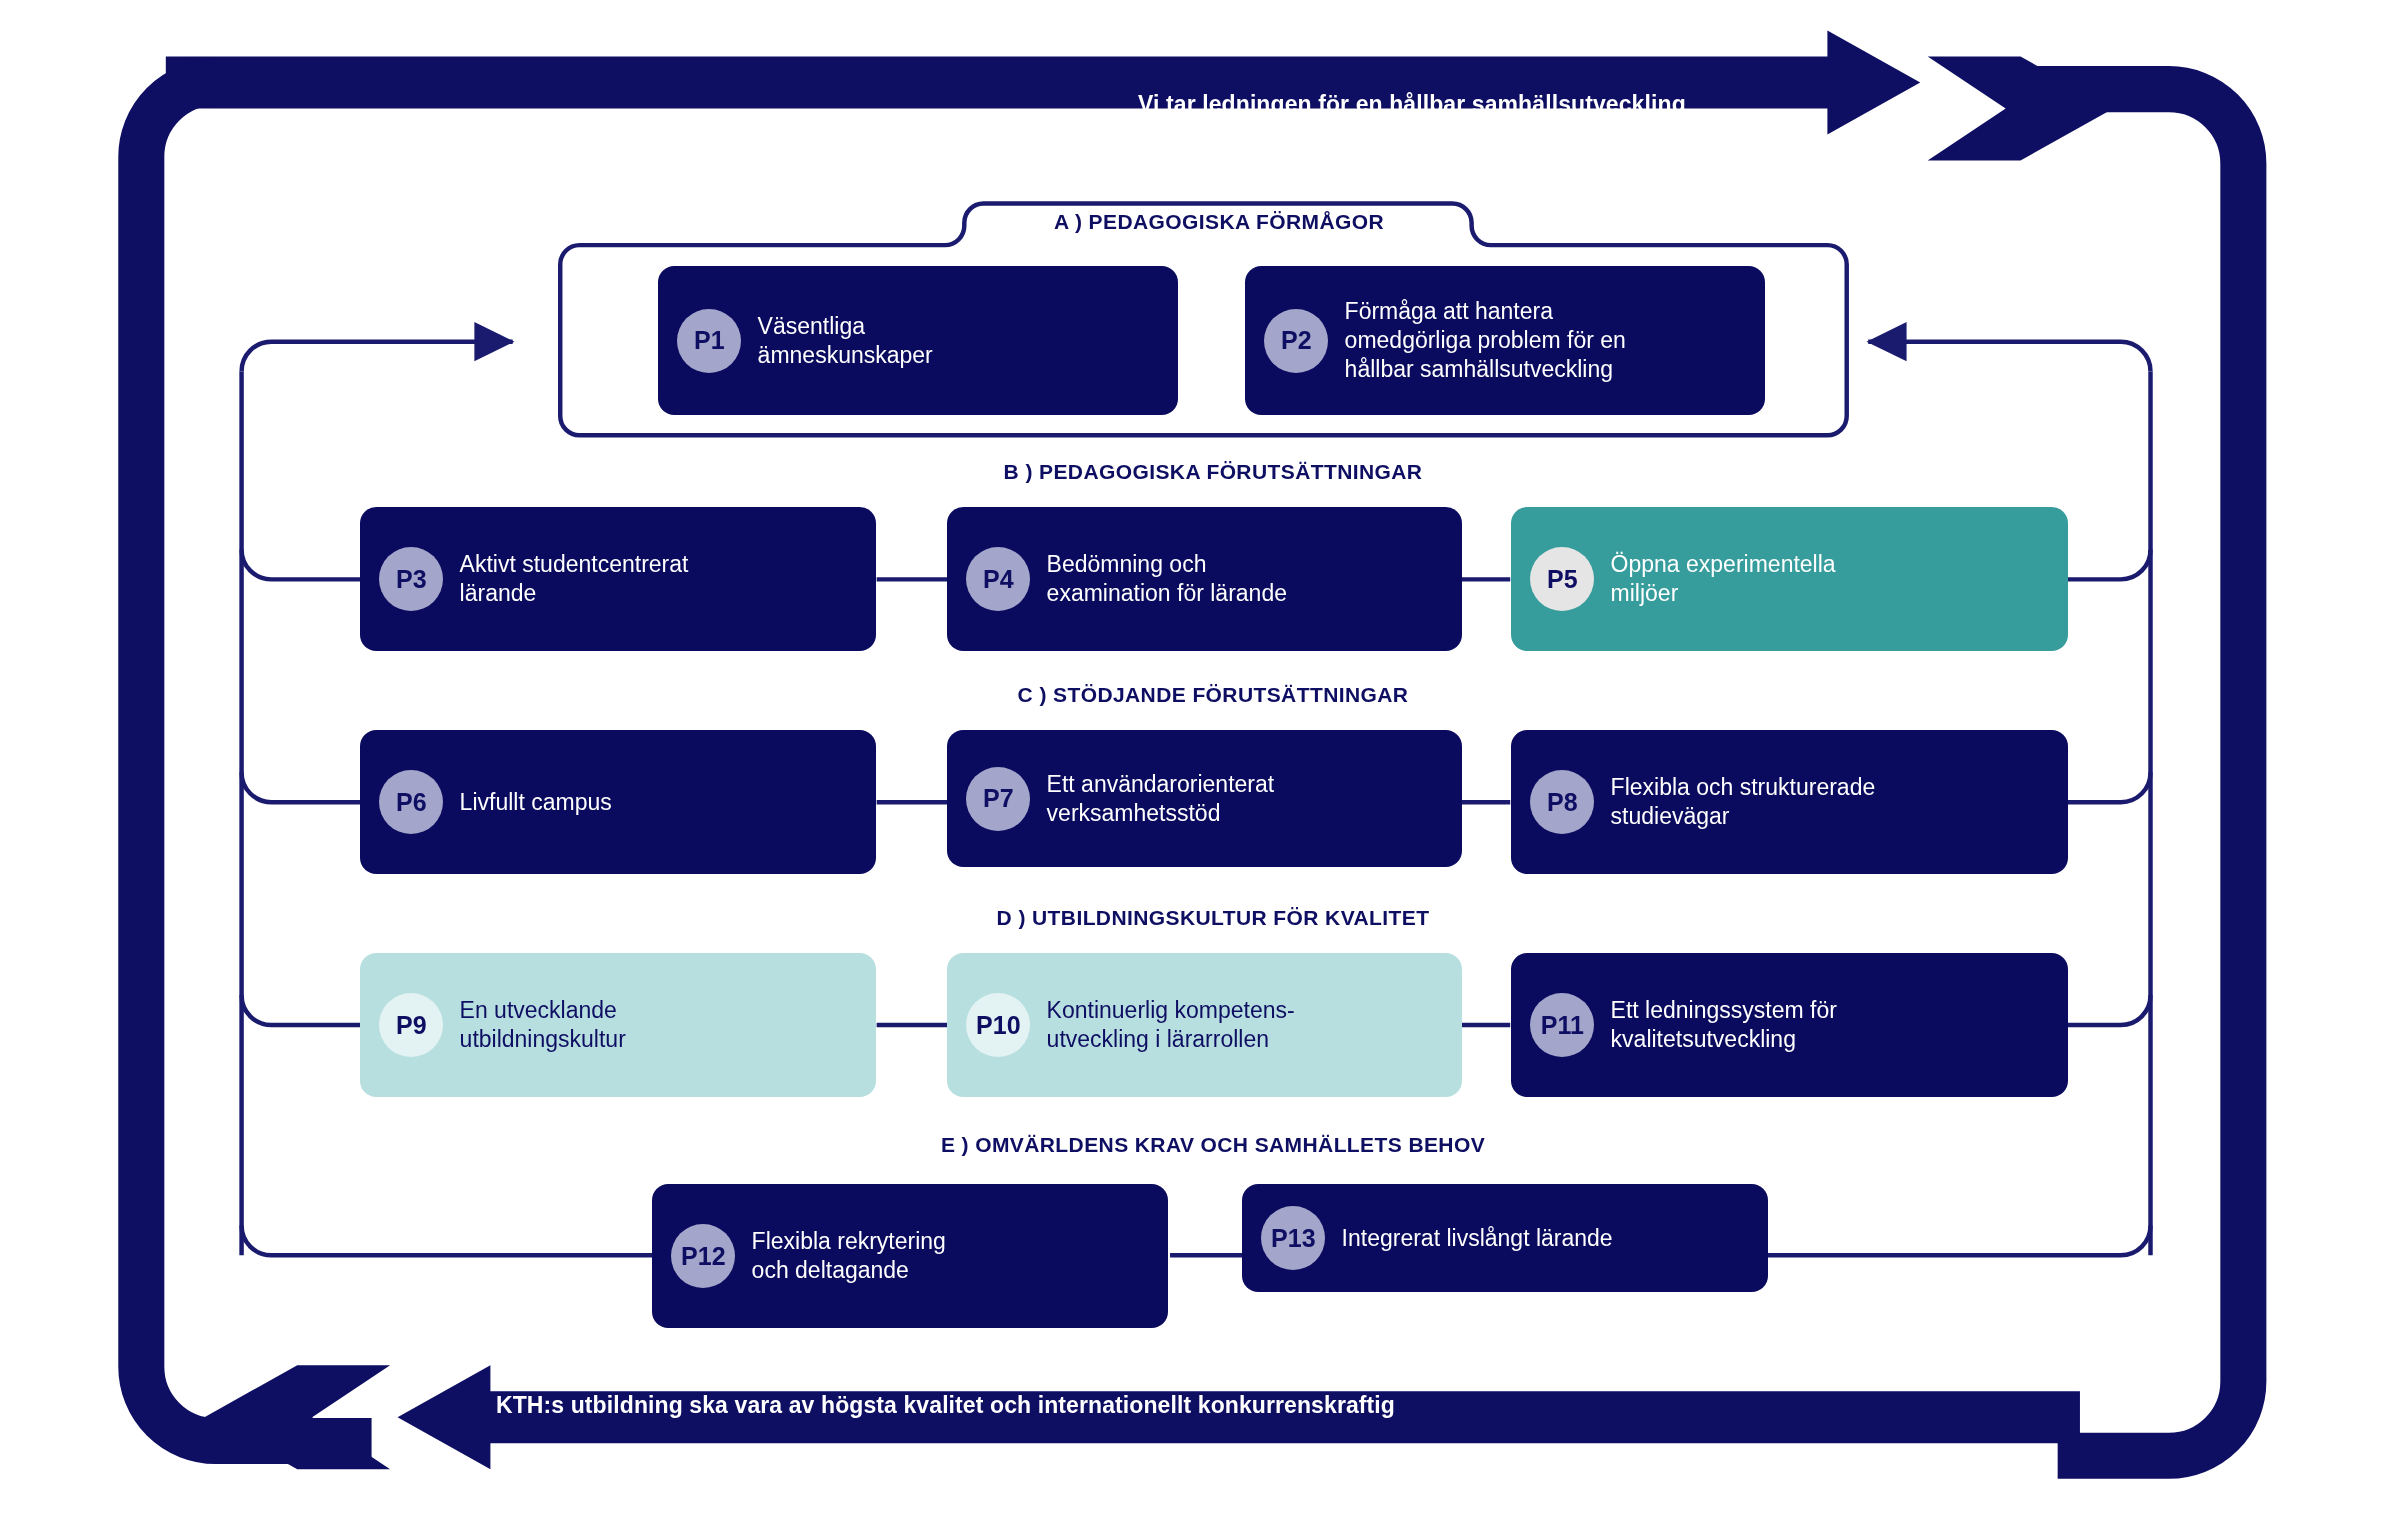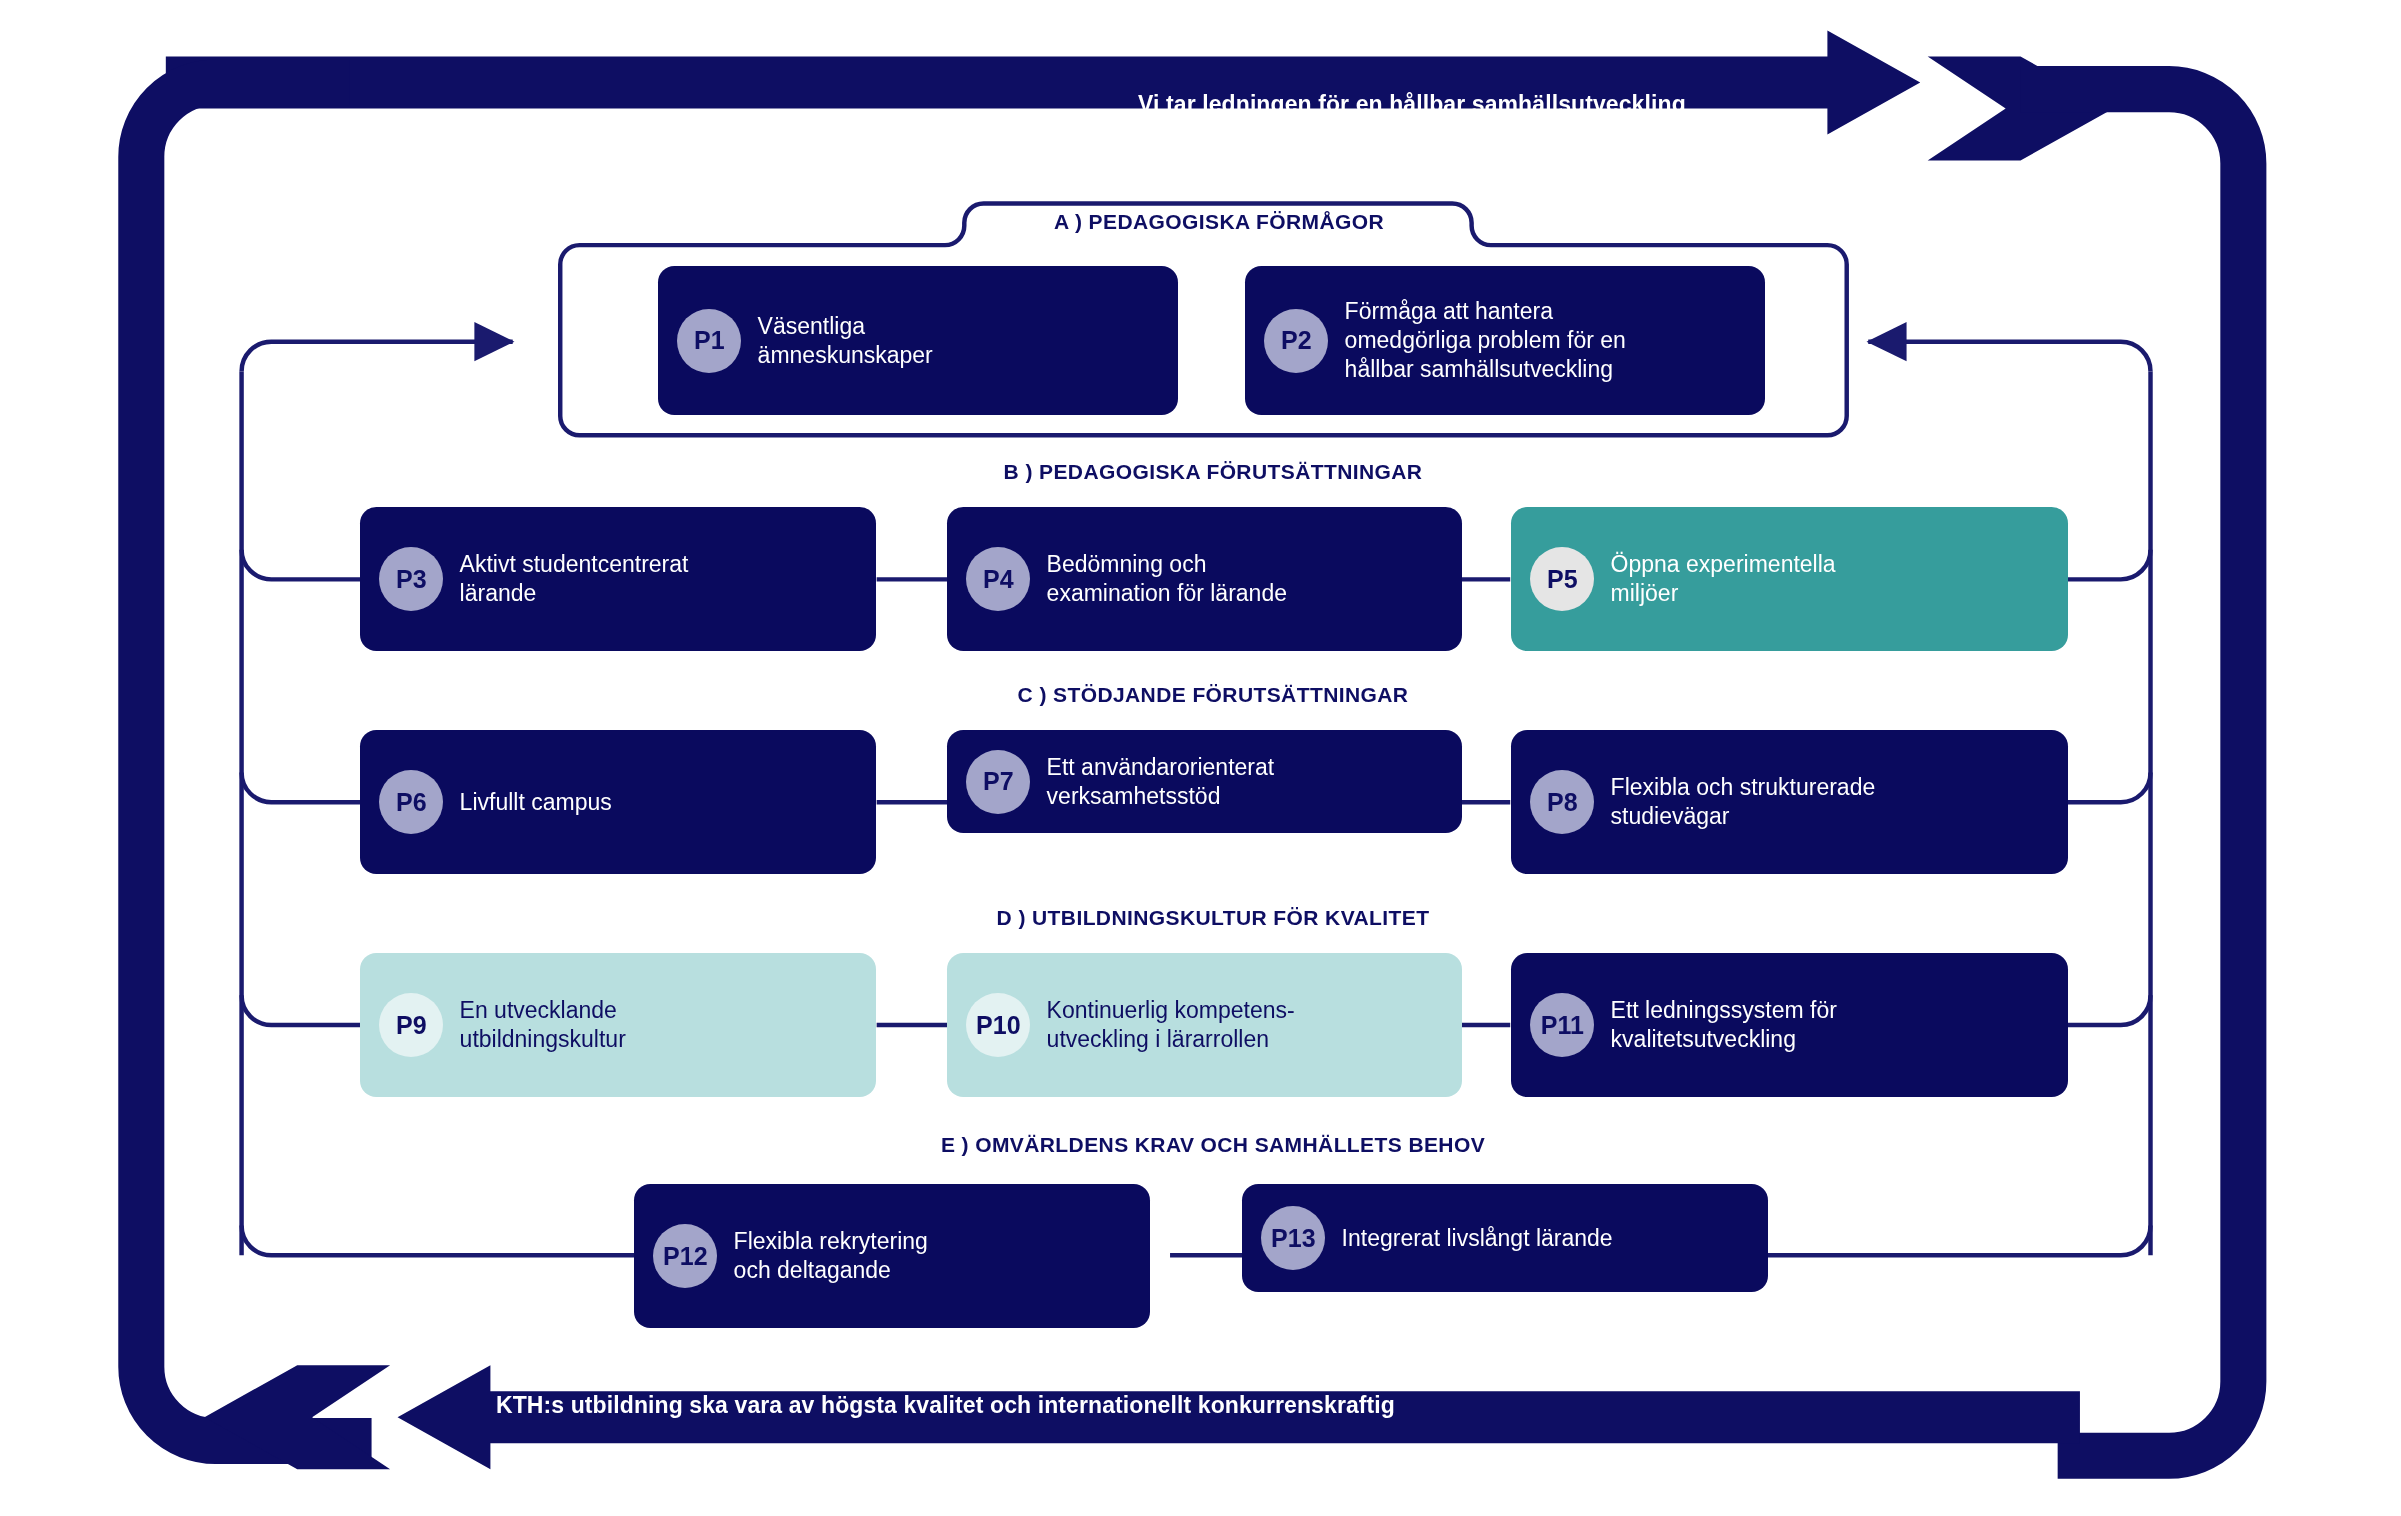--- a/index.html
+++ b/index.html
@@ -165,21 +165,21 @@
   <div class="pbox teal" style="left:1511px;top:507px;width:557px;height:144px;">
     <div class="badge">P5</div>
     <div class="ptext">Öppna experimentella
 miljöer</div>
   </div>
 
   <div class="pbox navy" style="left:360px;top:730px;width:516px;height:144px;">
     <div class="badge">P6</div>
     <div class="ptext">Livfullt campus</div>
   </div>
-  <div class="pbox navy" style="left:947px;top:730px;width:515px;height:103px;">
+  <div class="pbox navy" style="left:947px;top:730px;width:515px;height:137px;">
     <div class="badge">P7</div>
     <div class="ptext">Ett användarorienterat
 verksamhetsstöd</div>
   </div>
   <div class="pbox navy" style="left:1511px;top:730px;width:557px;height:144px;">
     <div class="badge">P8</div>
     <div class="ptext">Flexibla och strukturerade
 studievägar</div>
   </div>
 
@@ -192,21 +192,21 @@
     <div class="badge">P10</div>
     <div class="ptext">Kontinuerlig kompetens-
 utveckling i lärarrollen</div>
   </div>
   <div class="pbox navy" style="left:1511px;top:953px;width:557px;height:144px;">
     <div class="badge">P11</div>
     <div class="ptext">Ett ledningssystem för
 kvalitetsutveckling</div>
   </div>
 
-  <div class="pbox navy" style="left:634px;top:1184px;width:516px;height:144px;">
+  <div class="pbox navy" style="left:652px;top:1184px;width:516px;height:144px;">
     <div class="badge">P12</div>
     <div class="ptext">Flexibla rekrytering
 och deltagande</div>
   </div>
   <div class="pbox navy" style="left:1242px;top:1184px;width:526px;height:108px;">
     <div class="badge">P13</div>
     <div class="ptext">Integrerat livslångt lärande</div>
   </div>
 
 </div>

